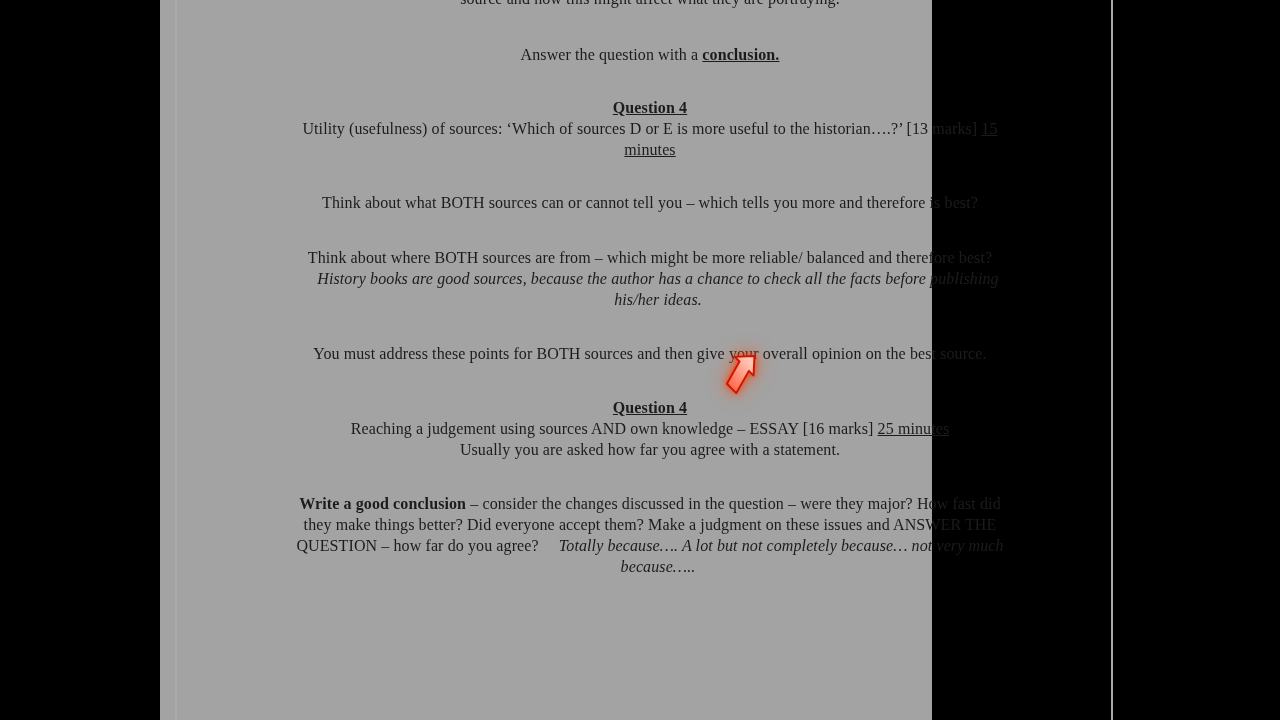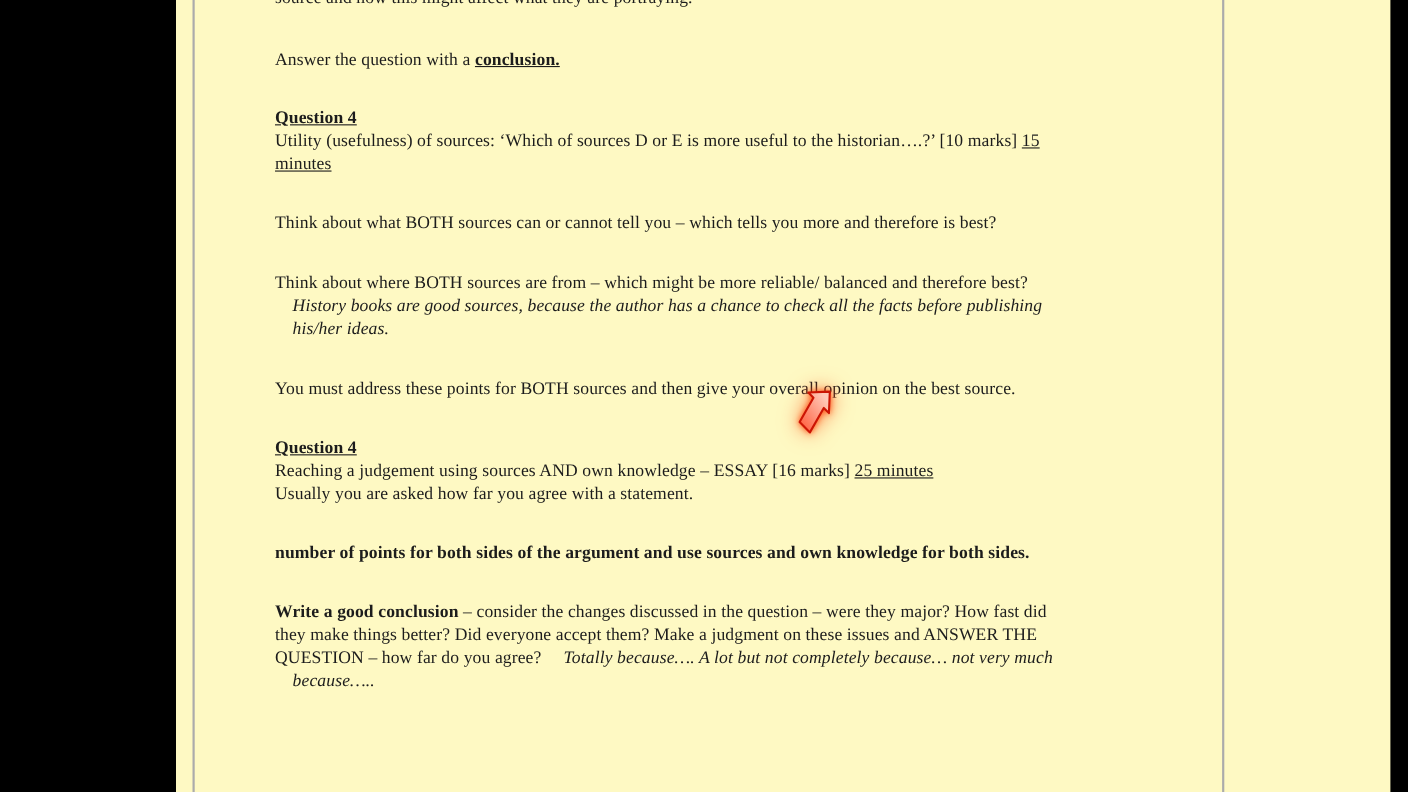--- a/index.html
+++ b/index.html
@@ -2,22 +2,23 @@
 <html><head>
 <meta charset="utf-8">
 <style>
   html,body { margin:0; padding:0; }
   body {
     width:1280px; height:720px; overflow:hidden; position:relative;
     background:#000000;
     font-family:"Liberation Serif","DejaVu Serif",serif;
   }
   .stage {
-    position:absolute; left:160px; top:0; width:1104px; height:720px;
-    background:#fef9c3;
+    position:absolute; left:160px; top:0; width:772px; height:720px;
+    background:#a3a3a3;
+    text-align:center;
   }
   .vline { position:absolute; top:0; bottom:0; width:2px; background:#ababab; }
   .vline.left  { left:15px; }
   .vline.right { left:951px; }
   .content {
     position:absolute; left:90px; top:-12px; width:800px;
     color:#1c1c1c; font-size:16px; line-height:21px;
     letter-spacing:0.1px;
   }
   .block { margin:0 0 33px 0; }
@@ -46,21 +47,21 @@
     <div class="block m35">
       <div class="line"><span>source and how this might affect what they are portraying.</span></div>
     </div>
 
     <div class="block m32">
       <div class="line"><span>Answer the question with a </span><span class="b u">conclusion.</span></div>
     </div>
 
     <div class="block m32">
       <div class="line"><span class="b u">Question 4</span></div>
-      <div class="line"><span>Utility (usefulness) of sources: ‘Which of sources D or E is more useful to the historian….?’ [10 marks] </span><span class="u">15</span></div>
+      <div class="line"><span>Utility (usefulness) of sources: ‘Which of sources D or E is more useful to the historian….?’ [13 marks] </span><span class="u">15</span></div>
       <div class="line"><span class="u">minutes</span></div>
     </div>
 
     <div class="block m34">
       <div class="line"><span>Think about what BOTH sources can or cannot tell you – which tells you more and therefore is best?</span></div>
     </div>
 
     <div class="block">
       <div class="line"><span>Think about where BOTH sources are from – which might be more reliable/ balanced and therefore best?</span></div>
       <div class="line"><span class="i">History books are good sources, because the author has a chance to check all the facts before publishing</span></div>
@@ -71,21 +72,20 @@
       <div class="line"><span>You must address these points for BOTH sources and then give your overall opinion on the best source.</span></div>
     </div>
 
     <div class="block m32">
       <div class="line"><span class="b u">Question 4</span></div>
       <div class="line"><span>Reaching a judgement using sources AND own knowledge – ESSAY [16 marks] </span><span class="u">25 minutes</span></div>
       <div class="line"><span>Usually you are asked how far you agree with a statement.</span></div>
     </div>
 
     <div class="block">
-      <div class="line"><span class="b">number of points for both sides of the argument and use sources and own knowledge for both sides.</span></div>
     </div>
 
 
     <div class="block m0">
       <div class="line"><span class="b">Write a good conclusion</span><span> – consider the changes discussed in the question – were they major? How fast did</span></div>
       <div class="line"><span>they make things better? Did everyone accept them? Make a judgment on these issues and ANSWER THE</span></div>
       <div class="line"><span>QUESTION – how far do you agree? </span><span class="i">Totally because…. A lot but not completely because… not very much</span></div>
       <div class="line"><span class="i">because…..</span></div>
     </div>
 

